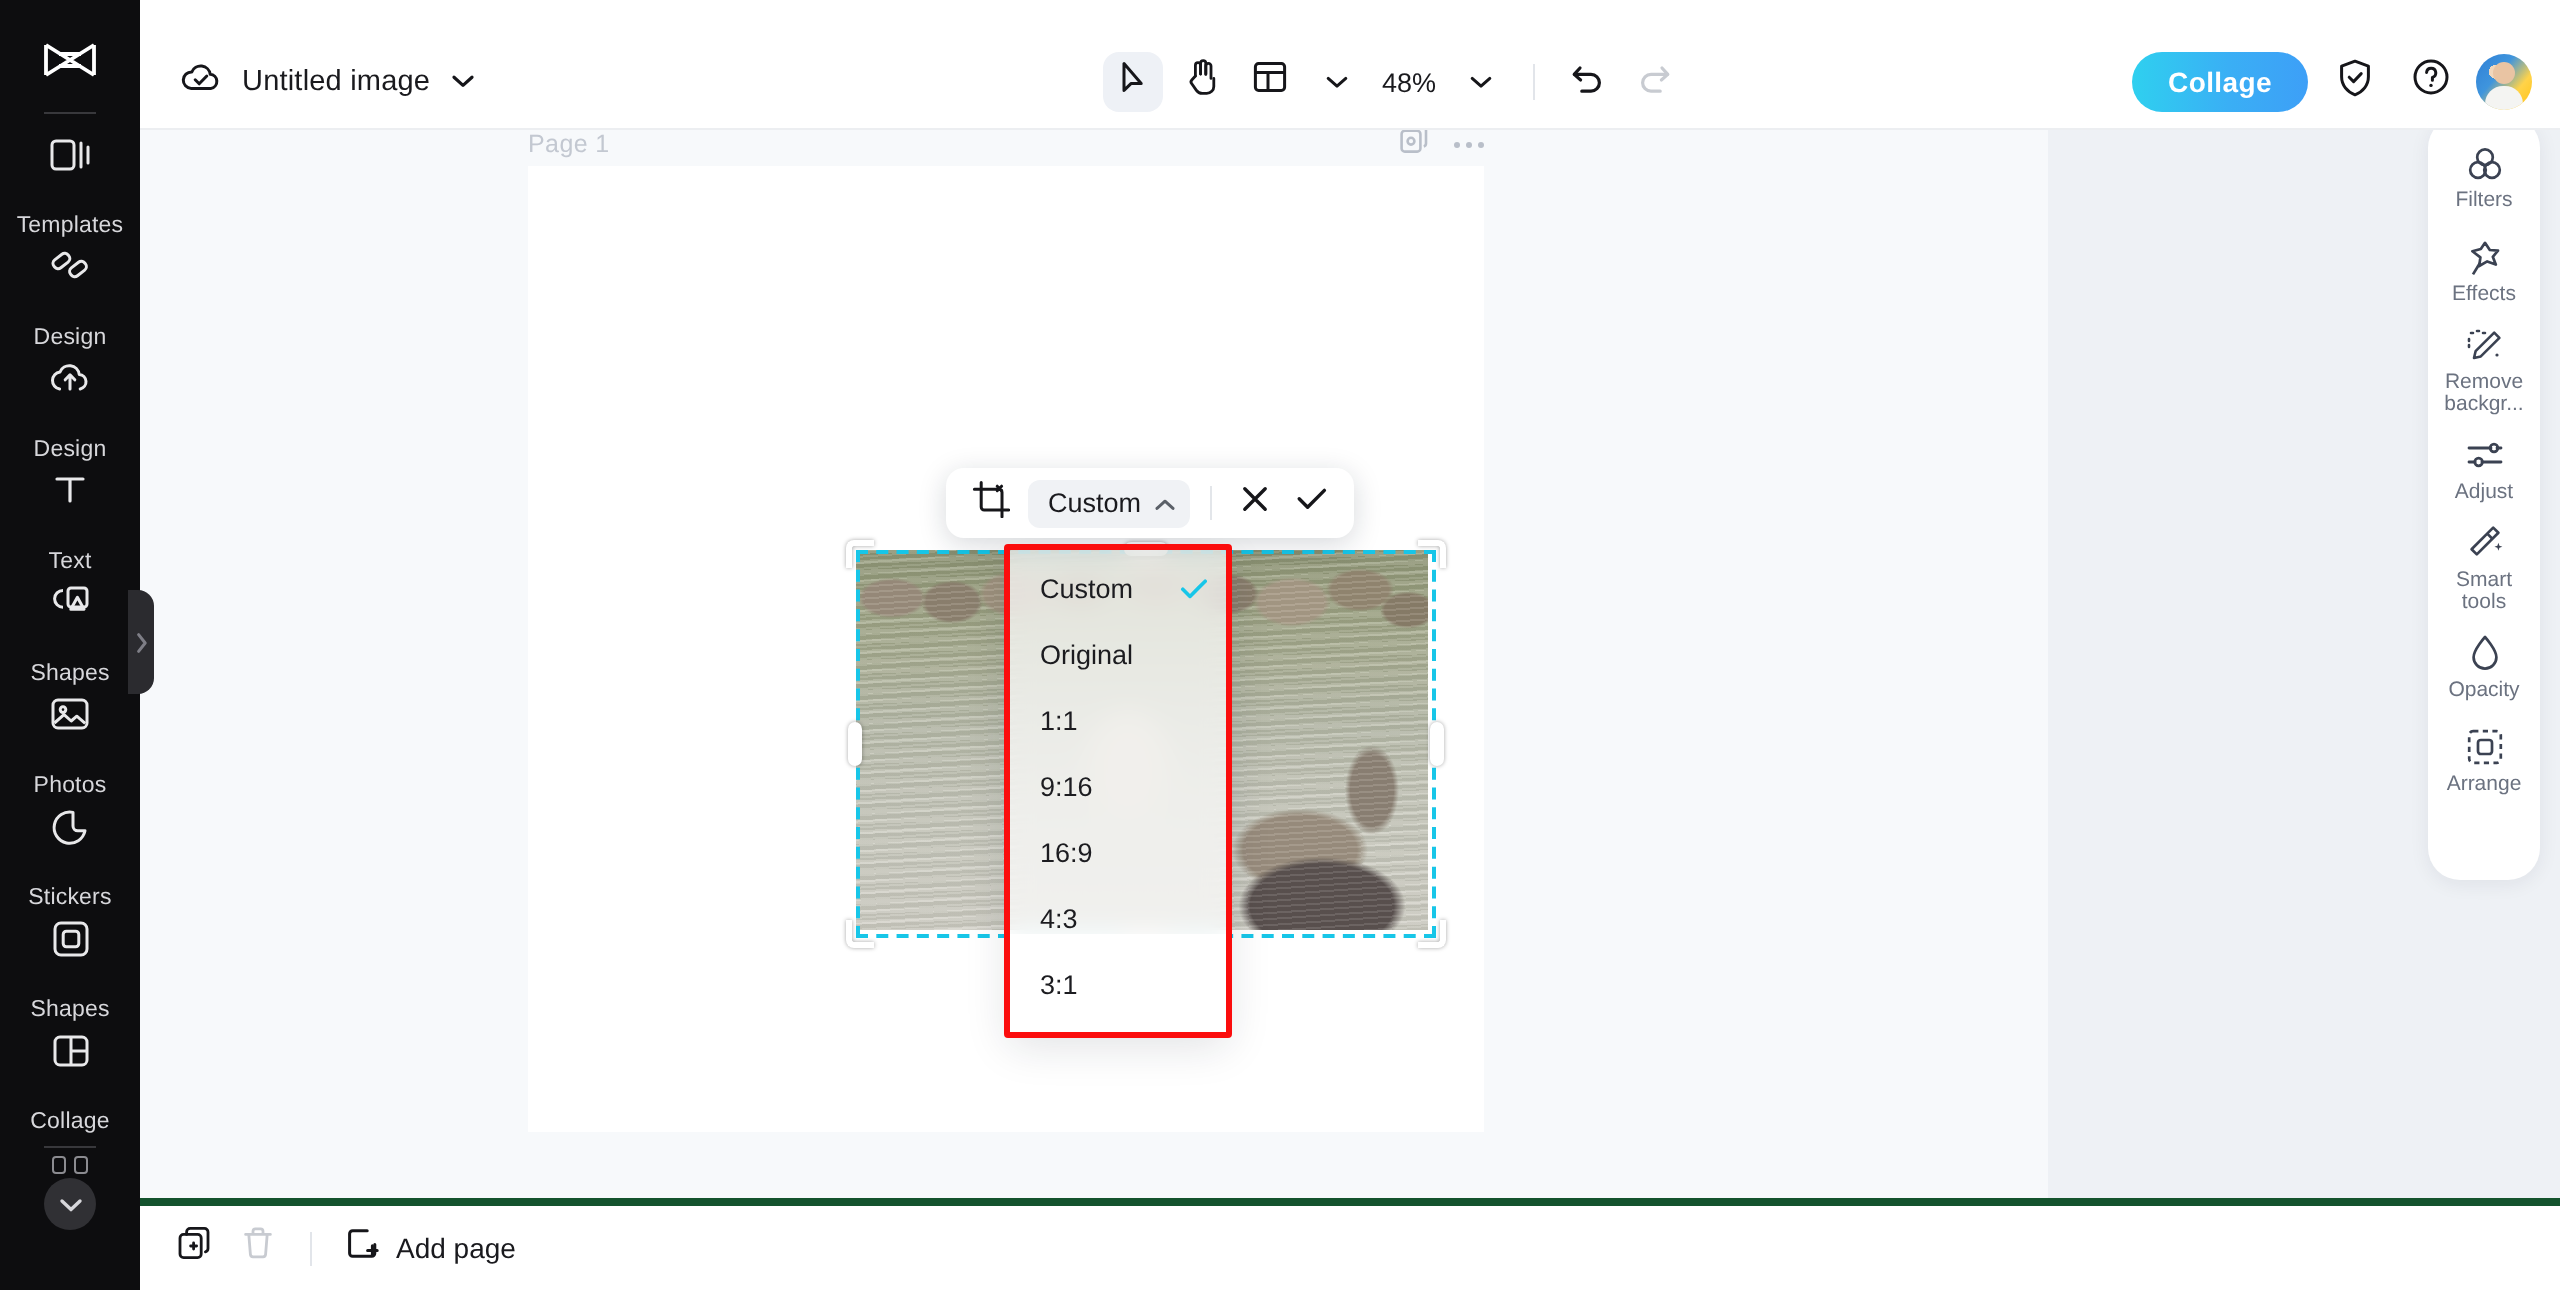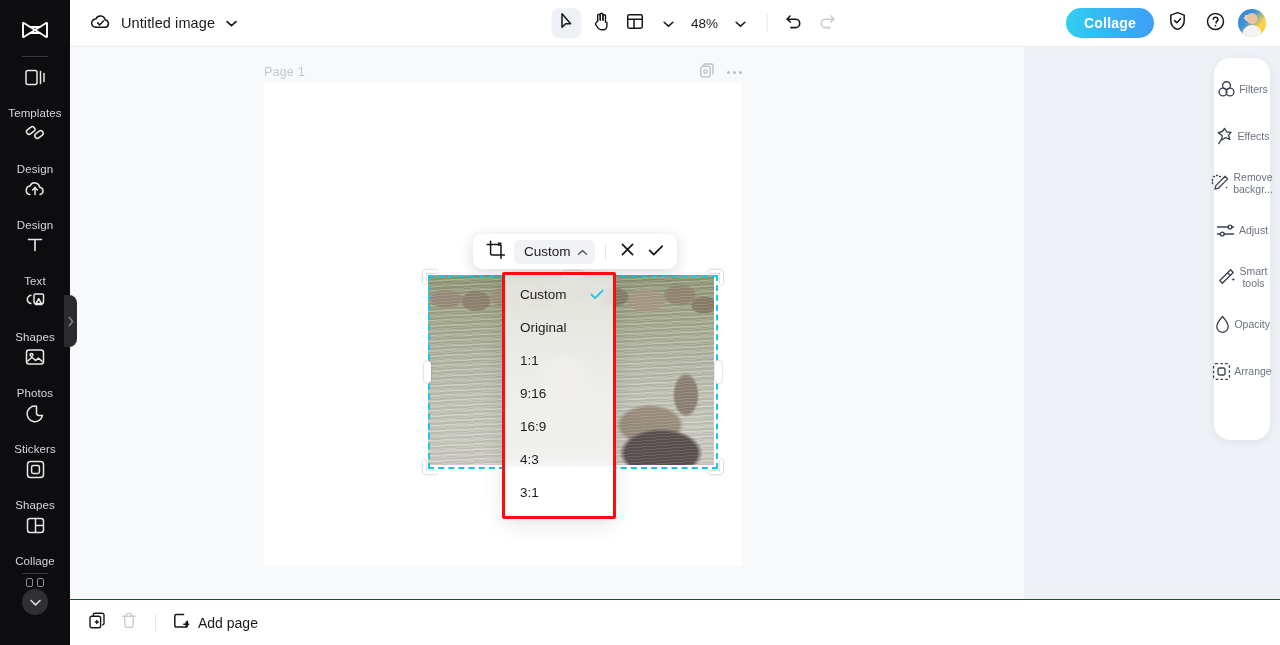--- a/index.html
+++ b/index.html
@@ -35,21 +35,21 @@
     display:flex; align-items:center; justify-content:center; position:relative; top:6px; cursor:pointer;
   }
   #rail-collapse-tab {
     position: absolute; left: 64px; top: 295px; width: 13px; height: 52px;
     background: #2b2b2f; border-radius: 0 8px 8px 0;
     display:flex; align-items:center; justify-content:center; cursor:pointer; z-index:41;
   }
 
   
   #topbar {
-    position: absolute; left: 70px; top: 0; width: 1210px; height: 47px;
+    position: absolute; left: 70px; top: 18px; width: 1210px; height: 47px;
     background: #fff; border-bottom: 1px solid #eceef1;
     display: flex; align-items: center; z-index: 30;
   }
   #doc-block { display:flex; align-items:center; gap:10px; margin-left: 20px; }
   #doc-title { font-size: 14.5px; color: #1a1a1e; letter-spacing:.1px;}
   .tb-icon-btn {
     width: 30px; height: 30px; border-radius: 8px; display:flex;
     align-items:center; justify-content:center; cursor:pointer; background:transparent;
   }
   .tb-icon-btn.active { background: #eef1f6; }
@@ -193,29 +193,29 @@
 
   
   #right-gutter {
     position:absolute; right:0; top:0; width: 256px; height:552px; background:#eef1f5;
   }
   #right-panel {
     position:absolute; right: 10px; top: 11px; width: 56px; height: 382px;
     background:#fff; border-radius: 16px; box-shadow: 0 2px 10px rgba(25,35,55,.07);
     display:flex; flex-direction:column; align-items:center; padding-top: 8px;
   }
-  .rp-item { width:56px; min-height: 47px; display:flex; flex-direction:row;
+  .rp-item { width:56px; min-height: 47px; display:flex; flex-direction:column;
     align-items:center; justify-content:center; gap:3px; cursor:pointer; padding: 3px 0;}
   .rp-icon { width:20px;height:20px;display:flex;align-items:center;justify-content:center;}
   .rp-label { font-size:10.5px; color:#6b7280; line-height:1.08; text-align:center; max-width:54px;}
 
   
   #bottombar {
     position:absolute; left:70px; bottom:0; width:1210px; height: 46px;
-    background:#fff; border-top:1px solid #14532d; display:flex; align-items:center; z-index:30;
+    background:#fff; border-top:4px solid #14532d; display:flex; align-items:center; z-index:30;
   }
   #bb-left { display:flex; align-items:center; gap:2px; margin-left: 12px;}
   .bb-btn { width:30px;height:30px;display:flex;align-items:center;justify-content:center;cursor:pointer;border-radius:7px;}
   .bb-sep { width:1px;height:17px;background:#e2e5ea; margin:0 9px;}
   #add-page { display:flex; align-items:center; gap:8px; cursor:pointer; padding: 0 6px; height:30px;}
   #add-page-label { font-size:14px; color:#1a1a1e;}
   #bb-right { position:absolute; right:14px; display:flex; align-items:center; gap:4px;}
   #page-count { font-size:13.5px; color:#1a1a1e; min-width:32px; text-align:center;}
 </style>
 </head>

